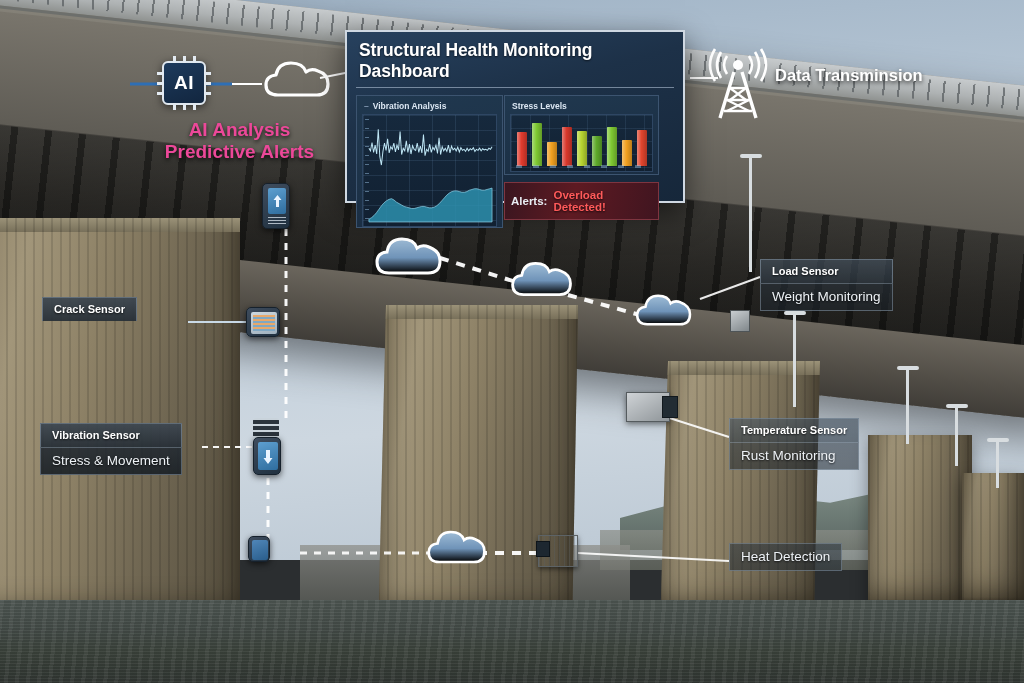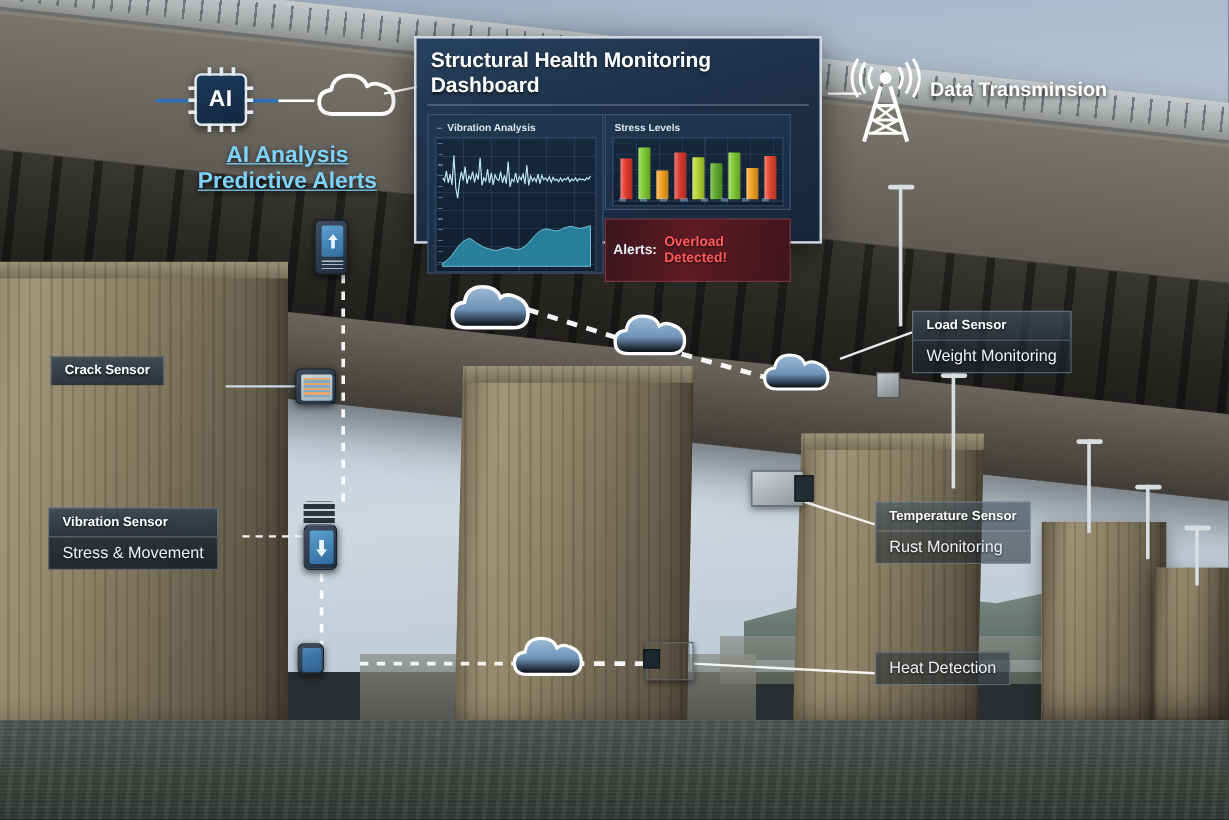--- a/index.html
+++ b/index.html
@@ -152,21 +152,21 @@
   }
   .bars { position:absolute; left:6px; right:5px; bottom:5px; top:4px;
     display:flex; align-items:flex-end; justify-content:space-between; }
   .bar { width:10px; border-radius:1px 1px 0 0; }
   .bar i { display:block; width:100%; height:100%;
     background:linear-gradient(90deg, rgba(255,255,255,.35), rgba(255,255,255,0) 45%, rgba(0,0,0,.22)); }
   .bar-axis { position:absolute; left:5px; right:5px; bottom:3px; height:3px;
     background:repeating-linear-gradient(90deg, rgba(150,190,225,.45) 0 6px, transparent 6px 17px); }
 
   #alerts {
-    margin-top:7px; width:155px; height:53px;
+    margin-top:7px; width:155px; height:38px;
     background:linear-gradient(100deg,#3a1620 0%,#5e1a22 45%,#401520 100%);
     border:1px solid #7e3540; display:flex; align-items:center;
     padding:0 6px; gap:6px;
   }
   #alerts .lbl { color:#e8edf3; font-size:11.5px; font-weight:bold; white-space:nowrap; }
   #alerts .msg { color:#ff5a5a; font-size:11.5px; font-weight:bold; line-height:1.08;
     text-shadow:0 1px 2px rgba(0,0,0,.7); }
 
   
   .callout { position:absolute; }
@@ -196,22 +196,22 @@
   #ai-chip {
     position:absolute; left:30px; top:4px; width:44px; height:44px;
     background:linear-gradient(160deg,#1d3a5c,#12263f);
     border:2px solid #dfe7ef; border-radius:6px;
     display:flex; align-items:center; justify-content:center;
     color:#fff; font-size:19px; font-weight:bold; letter-spacing:.5px;
     box-shadow:0 2px 8px rgba(0,0,0,.55);
   }
   .chip-pin { position:absolute; background:#e3eaf1; }
   #ai-text { position:absolute; left:0; top:62px; width:100%;
-    text-align:center; color:#7dd3fc; font-weight:bold; font-size:19px; line-height:1.16;
-    text-shadow:0 2px 4px rgba(0,0,0,.8);text-decoration:underline; }
+    text-align:center; color:#ec4899; font-weight:bold; font-size:19px; line-height:1.16;
+    text-shadow:0 2px 4px rgba(0,0,0,.8); }
 
   
   #tx-block { position:absolute; left:700px; top:48px; width:300px; height:70px; }
   #tx-text { position:absolute; left:75px; top:18px; color:#ffffff;
     font-weight:bold; font-size:16.5px; text-shadow:0 2px 4px rgba(0,0,0,.75); }
 
   
   .cloud { position:absolute; }
 
   

